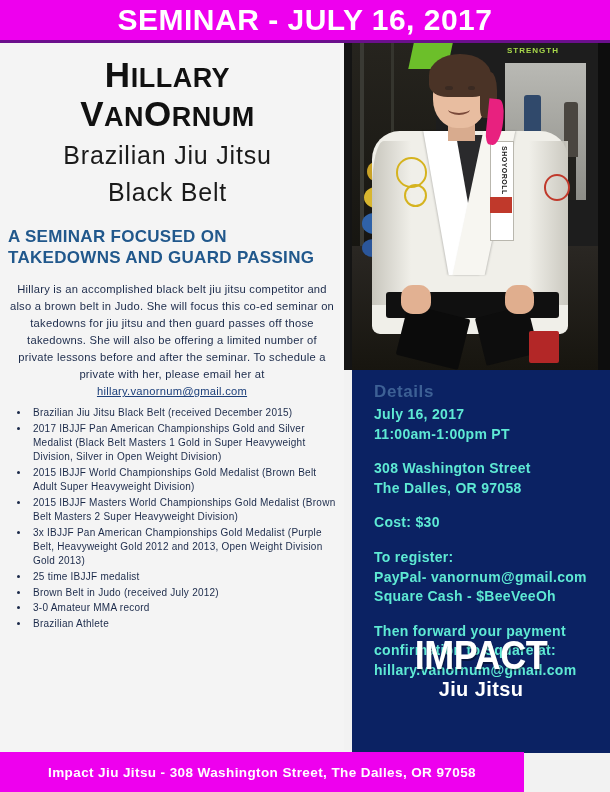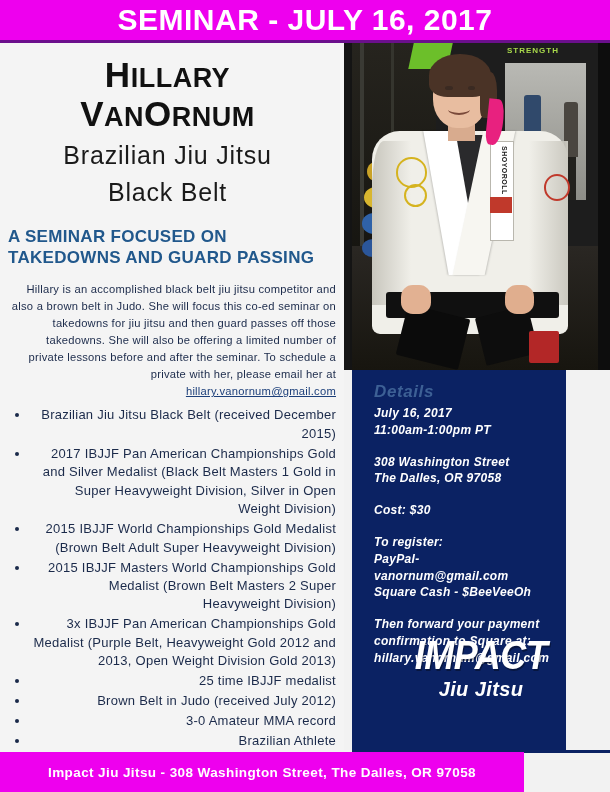--- a/index.html
+++ b/index.html
@@ -89,44 +89,43 @@
     line-height: 1.25;
     letter-spacing: 0.3px;
   }
 
   .body-copy {
     margin: 13px 8px 0 8px;
     color: #1b2a4a;
     font-size: 11.2px;
     line-height: 1.52;
     letter-spacing: 0.25px;
-    text-align: right;
+    text-align: center;
   }
   .email-link {
     color: #1c3f7a;
     text-decoration: underline;
     letter-spacing: 0.25px;
   }
 
   .bg-heading {
     margin: 14px 0 0 8px;
     color: #2f6a9e;
     font-size: 16px;
     font-weight: normal;
     letter-spacing: 1.2px;
   }
 
   .bg-list {
     margin: 6px 8px 0 8px;
     padding: 0 0 0 22px;
     color: #1b2a4a;
-    font-size: 13px;
+    font-size: 10px;
     line-height: 1.42;
     letter-spacing: 0.25px;
-    text-align: right;
   }
   .bg-list li {
     margin-bottom: 1.5px;
     padding-left: 3px;
   }
 
   
   .divider-strip {
     position: absolute;
     left: 344px; top: 43px;
@@ -380,37 +379,36 @@
     left: 62%; top: 74%;
     width: 12%; height: 9%;
     background: #e0ae8e;
     border-radius: 40%;
   }
 
   
   .details-panel {
     position: absolute;
     left: 352px; top: 370px;
-    width: 214px;
+    width: 258px;
     height: 380px;
     background: #0b2263;
     box-sizing: border-box;
     padding: 12px 15px 0 22px;
-    font-style: italic;
   }
   .details-heading {
     color: #3d6095;
     font-size: 17px;
     font-weight: bold;
     letter-spacing: 0.6px;
     margin: 0 0 3px 0;
   }
   .details-line {
-    color: #ffffff;
-    font-size: 12px;
+    color: #5eead4;
+    font-size: 14px;
     font-weight: bold;
     line-height: 1.4;
     letter-spacing: 0.3px;
   }
   .details-gap {
     height: 15px;
   }
 
   .impact-logo {
     position: absolute;

